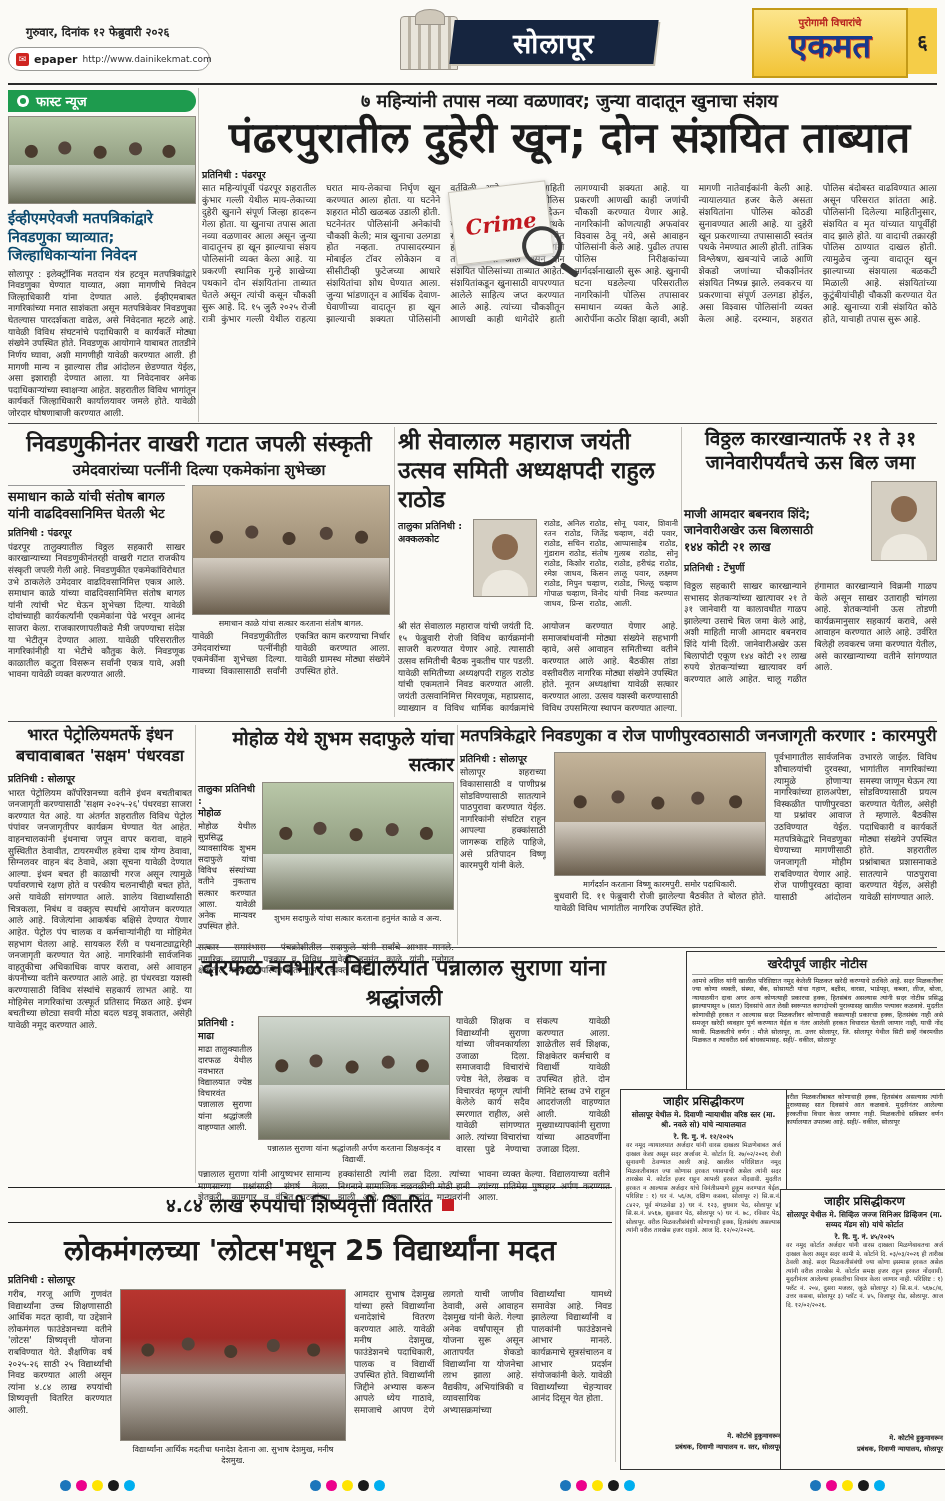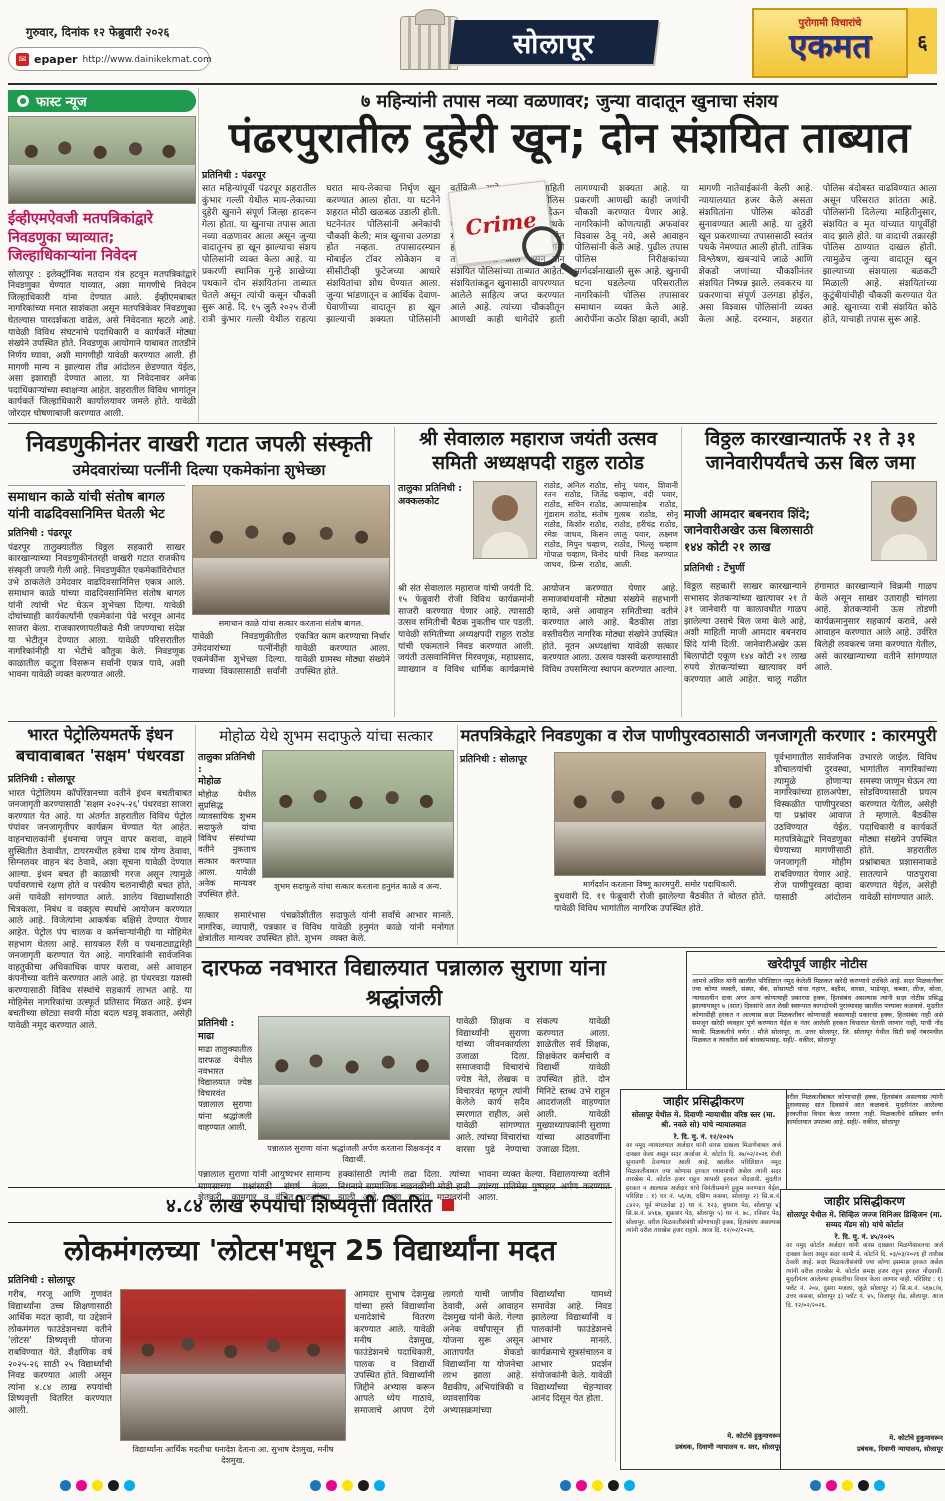--- a/index.html
+++ b/index.html
@@ -59,21 +59,21 @@
   .byline{font-size:9.5px;font-weight:bold;}
   .body{font-size:8.8px;line-height:1.32;text-align:justify;overflow:hidden;color:#262626;}
 
   
   #fastnews{left:8px;top:90px;width:188px;height:332px;}
   .fn-tab{height:22px;background:#1e9b4e;color:#fff;display:flex;align-items:center;gap:7px;
           padding:0 9px;border-radius:0 12px 12px 0;font-weight:bold;font-size:13px;}
   .fn-dot{width:12px;height:12px;background:#fff;border-radius:50%;position:relative;flex:0 0 auto;}
   .fn-dot::before{content:"";position:absolute;left:3px;top:3px;width:6px;height:6px;border-radius:50%;background:#1e9b4e;}
   .fn-photo{margin-top:4px;height:86px;}
-  .fn-head{color:#be185d;font-weight:bold;font-size:14.5px;line-height:1.28;margin:5px 0 4px;}
+  .fn-head{color:#0c4a6e;font-weight:bold;font-size:14.5px;line-height:1.28;margin:5px 0 4px;}
   .fn-body{height:158px;}
 
   
   #lead{left:202px;top:88px;width:735px;height:334px;}
   .lead-kicker{text-align:center;font-weight:bold;font-size:18px;}
   .lead-head{text-align:center;font-weight:bold;font-size:42px;line-height:1.12;margin-top:2px;}
   .lead-byline{margin:7px 0 2px;}
   .lead-body{column-count:6;column-gap:10px;height:222px;font-size:9px;}
   .crime{position:absolute;left:250px;top:98px;width:96px;height:72px;background:#f7f6f0;
          border:1px solid #c8c4ba;transform:rotate(-7deg);box-shadow:1px 2px 5px rgba(0,0,0,.3);
@@ -92,21 +92,21 @@
   .wk-row{display:flex;gap:7px;margin-top:6px;}
   .wk-left{width:177px;}
   .wk-boxhead{font-size:13px;font-weight:bold;line-height:1.3;border-top:1px solid #999;padding-top:3px;}
   .wk-byline{margin:3px 0;}
   .wk-body{height:152px;}
   .wk-right{width:198px;}
   .wk-photo{height:128px;}
   .wk-body2{column-count:2;column-gap:8px;height:56px;margin-top:3px;}
 
   #sevalal{left:398px;top:427px;width:280px;height:290px;}
-  .sv-head{font-size:19px;font-weight:bold;text-align:center;line-height:1.25;}
+  .sv-head{font-size:23px;font-weight:bold;line-height:1.25;}
   .sv-row{display:flex;gap:7px;margin-top:6px;}
   .sv-byline{width:68px;}
   .sv-photo{width:62px;height:76px;flex:0 0 auto;}
   .sv-names{flex:1;font-size:7.8px;line-height:1.28;text-align:justify;column-count:2;column-gap:6px;
             height:96px;overflow:hidden;}
   .sv-body{column-count:2;column-gap:8px;height:104px;margin-top:6px;}
 
   #vitthal{left:684px;top:427px;width:253px;height:290px;}
   .vt-head{font-size:19px;font-weight:bold;text-align:center;line-height:1.25;}
   .vt-row{display:flex;gap:7px;margin-top:6px;}
@@ -116,21 +116,21 @@
   .vt-photo{width:64px;height:78px;flex:0 0 auto;}
   .vt-body{column-count:2;column-gap:8px;height:128px;margin-top:7px;}
 
   
   #petroleum{left:8px;top:725px;width:184px;height:458px;}
   .pt-head{font-size:16px;font-weight:bold;text-align:center;line-height:1.3;}
   .pt-byline{margin:5px 0 3px;}
   .pt-body{height:372px;}
 
   #mohol{left:198px;top:725px;width:256px;height:220px;}
-  .mh-head{font-size:15px;font-weight:normal;text-align:center;}
+  .mh-head{font-size:19px;font-weight:bold;text-align:right;}
   .mh-row{display:flex;gap:6px;margin-top:5px;}
   .mh-left{width:58px;}
   .mh-left .body{font-size:8.4px;height:118px;margin-top:2px;}
   .mh-photoblock{flex:1;}
   .mh-photo{height:126px;}
   .mh-body{column-count:2;column-gap:8px;height:38px;margin-top:3px;}
 
   #karampuri{left:460px;top:725px;width:477px;height:220px;}
   .kp-head{font-size:16.5px;font-weight:bold;text-align:center;line-height:1.3;}
   .kp-row{display:flex;gap:8px;margin-top:6px;}
@@ -316,20 +316,21 @@
     <div class="body mh-body">सत्कार समारंभास पंचक्रोशीतील नागरिक, व्यापारी, पत्रकार व विविध क्षेत्रांतील मान्यवर उपस्थित होते. शुभम सदाफुले यांनी सर्वांचे आभार मानले. यावेळी हनुमंत काळे यांनी मनोगत व्यक्त केले.</div>
   </div>
 
   <div class="vr" style="left:457px;top:725px;height:220px;"></div>
 
   <div class="abs" id="karampuri">
     <div class="kp-head">मतपत्रिकेद्वारे निवडणुका व रोज पाणीपुरवठासाठी जनजागृती करणार : कारमपुरी</div>
     <div class="kp-row">
       <div class="kp-left">
         <div class="byline">प्रतिनिधी : सोलापूर</div>
+        <div class="body">सोलापूर शहराच्या विकासासाठी व पाणीप्रश्न सोडविण्यासाठी सातत्याने पाठपुरावा करण्यात येईल. नागरिकांनी संघटित राहून आपल्या हक्कांसाठी जागरूक राहिले पाहिजे, असे प्रतिपादन विष्णू कारमपुरी यांनी केले.</div>
       </div>
       <div class="kp-mid">
         <div class="photo ph-indoor kp-photo"></div>
         <div class="caption">मार्गदर्शन करताना विष्णू कारमपुरी. समोर पदाधिकारी.</div>
         <div class="body kp-bottom">बुधवारी दि. ११ फेब्रुवारी रोजी झालेल्या बैठकीत ते बोलत होते. यावेळी विविध भागांतील नागरिक उपस्थित होते.</div>
       </div>
       <div class="body kp-right">पूर्वभागातील सार्वजनिक शौचालयांची दुरवस्था, त्यामुळे होणाऱ्या नागरिकांच्या हालअपेष्टा, विस्कळीत पाणीपुरवठा या प्रश्नांवर आवाज उठविण्यात येईल. मतपत्रिकेद्वारे निवडणुका घेण्याच्या मागणीसाठी जनजागृती मोहीम राबविण्यात येणार आहे. रोज पाणीपुरवठा व्हावा यासाठी आंदोलन उभारले जाईल. विविध भागांतील नागरिकांच्या समस्या जाणून घेऊन त्या सोडविण्यासाठी प्रयत्न करण्यात येतील, असेही ते म्हणाले. बैठकीस पदाधिकारी व कार्यकर्ते मोठ्या संख्येने उपस्थित होते. शहरातील प्रश्नांबाबत प्रशासनाकडे सातत्याने पाठपुरावा करण्यात येईल, असेही यावेळी सांगण्यात आले.</div>
     </div>
   </div>
 

